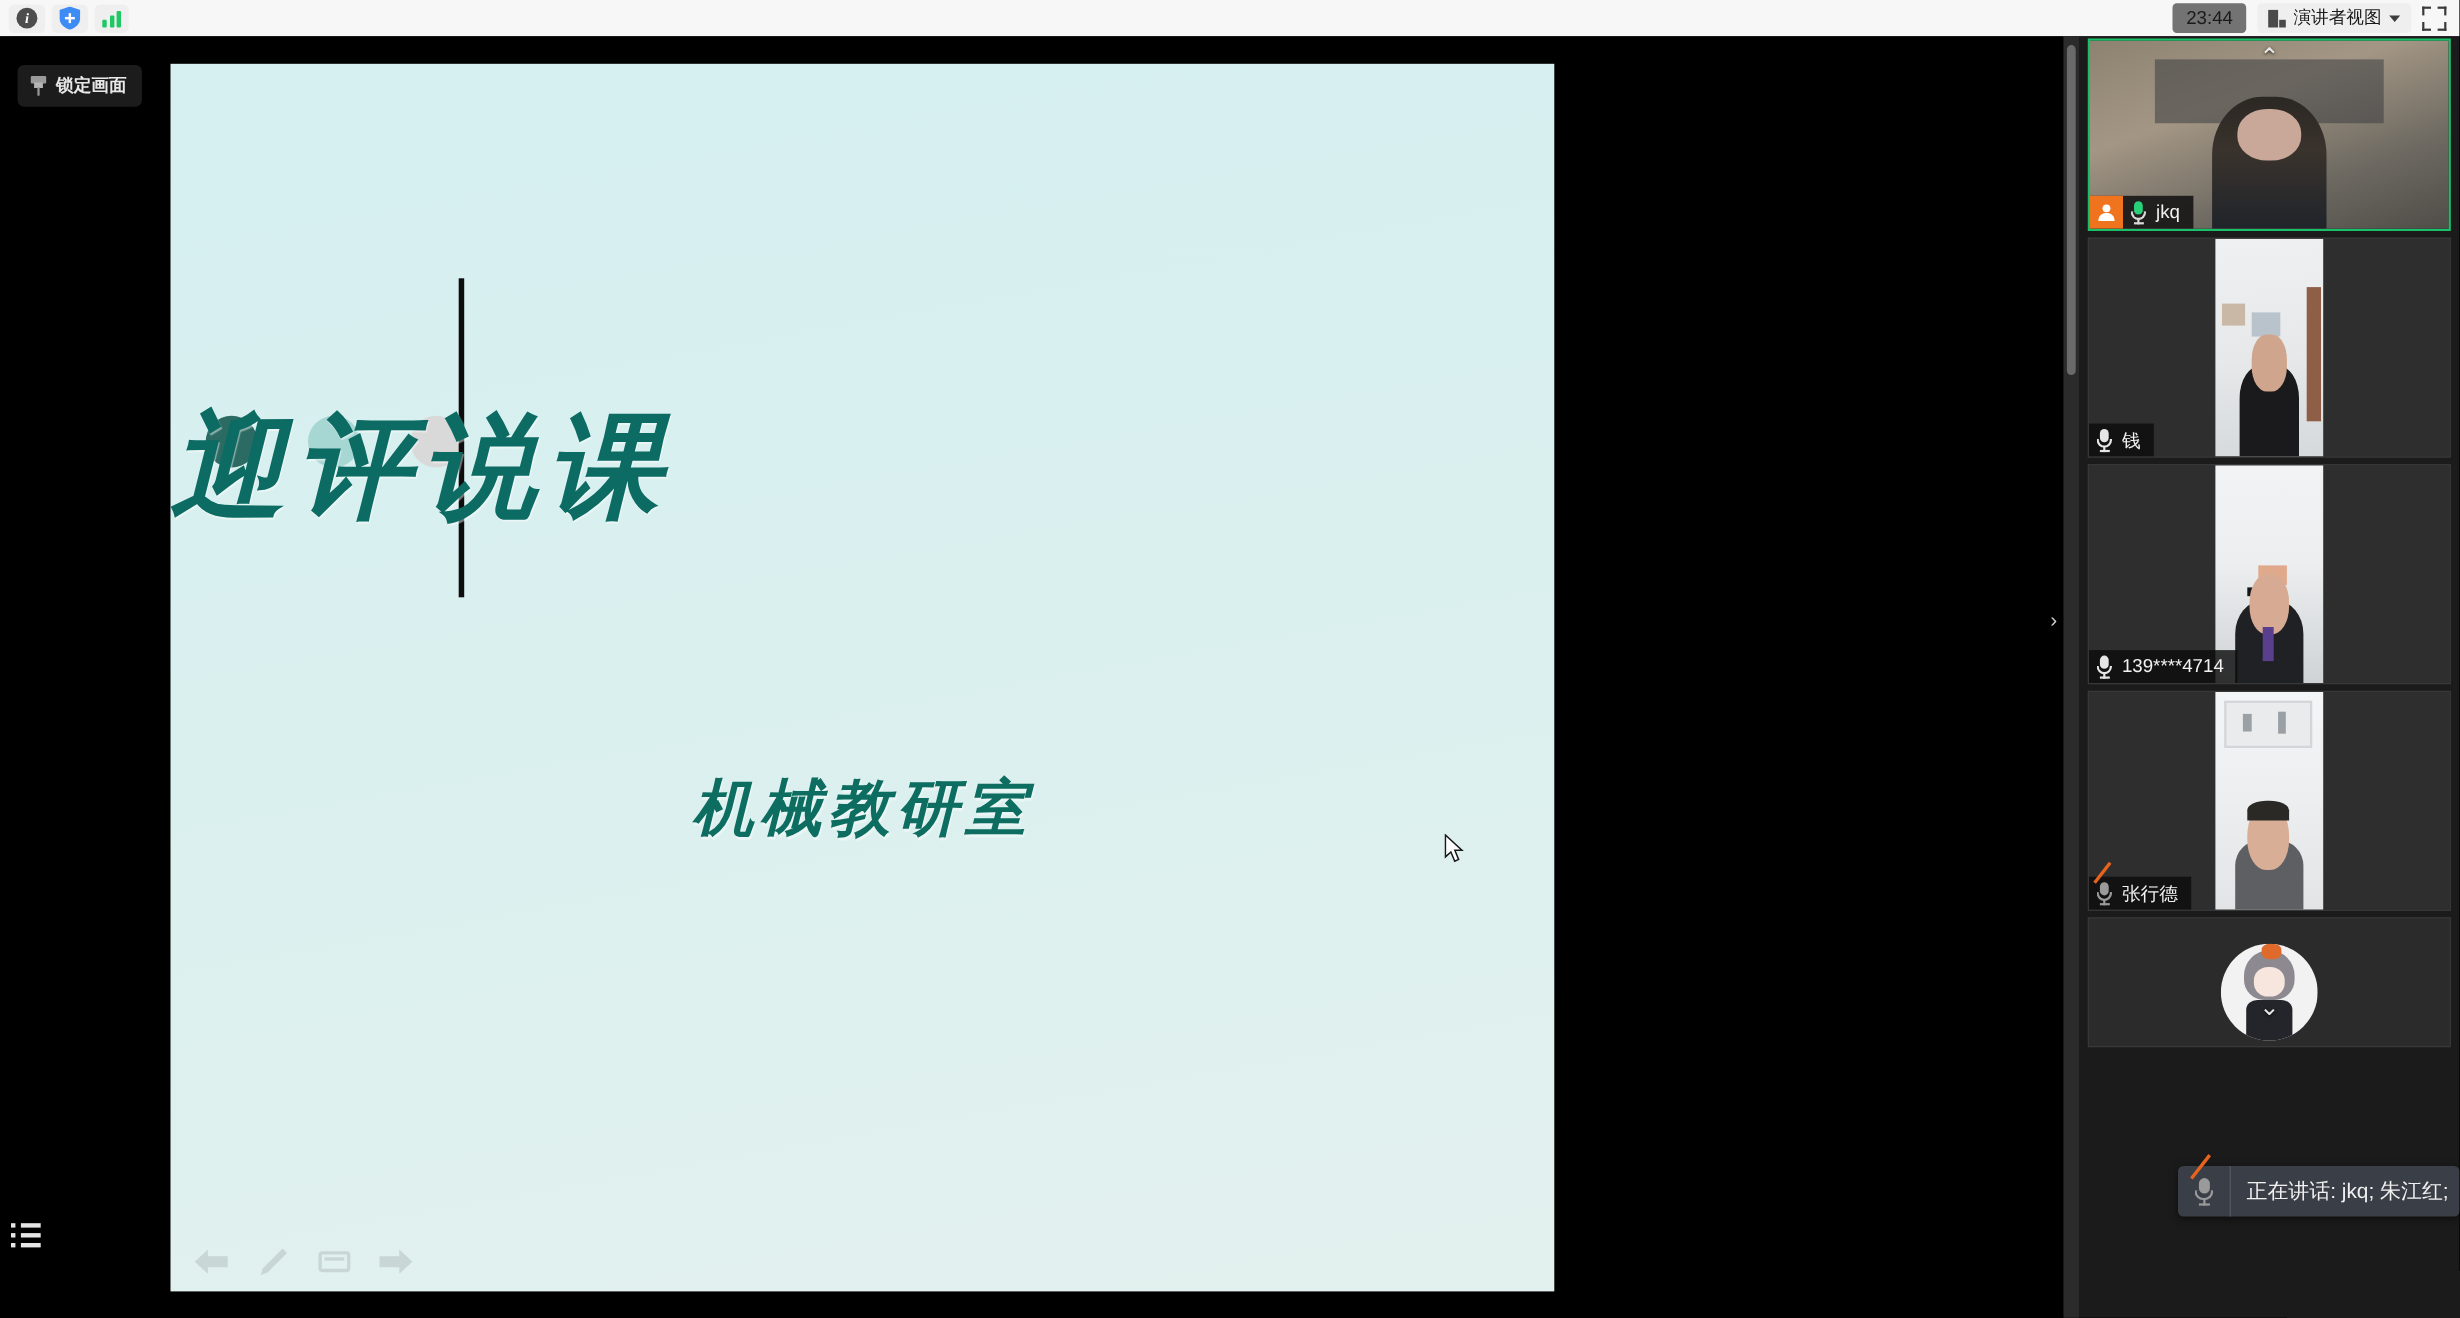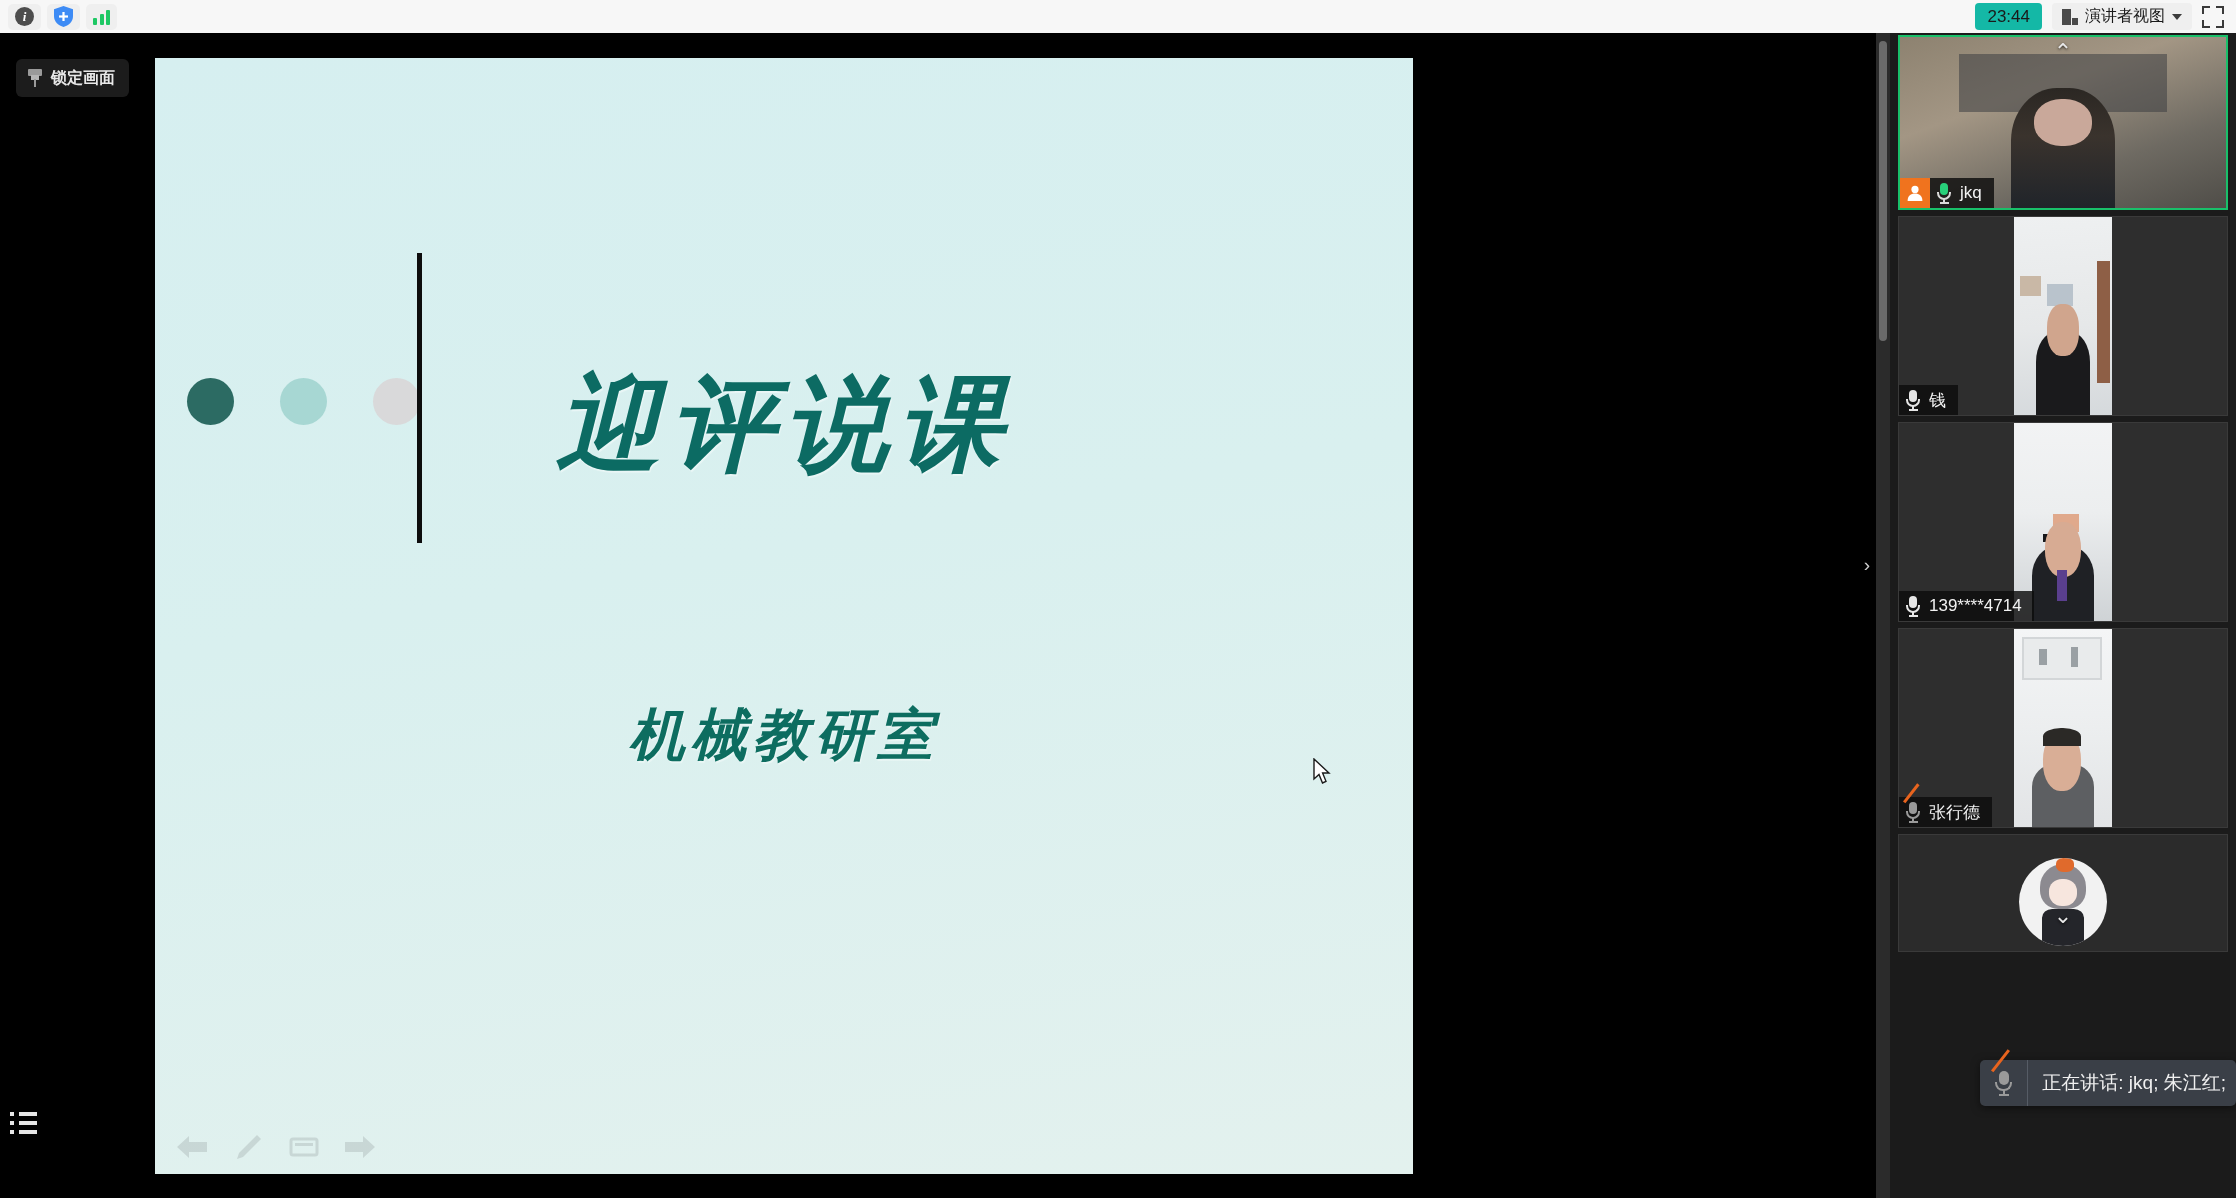--- a/index.html
+++ b/index.html
@@ -31,21 +31,21 @@
   }
   .icon-shield { width:19px; height:21px; position:relative; }
   .icon-shield svg { display:block; }
   .icon-signal { display:flex; align-items:flex-end; gap:2.5px; height:16px; }
   .icon-signal i { width:4px; background:#1ec864; border-radius:1px; display:block; }
   .icon-signal i:nth-child(1){ height:7px; }
   .icon-signal i:nth-child(2){ height:11px; }
   .icon-signal i:nth-child(3){ height:15px; }
 
   .clock {
-    background:#14b8a6; border-radius:4px; height:27px; line-height:27px;
+    background:#737373; border-radius:4px; height:27px; line-height:27px;
     padding:0 12px; font-size:17px; color:#1a1a1a;
   }
   .viewmode {
     background:#efefef; border-radius:4px; height:27px;
     display:flex; align-items:center; gap:7px; padding:0 10px; cursor:pointer;
   }
   .viewmode-label { font-size:16px; color:#1a1a1a; }
   .icon-layout { width:16px; height:16px; position:relative; }
   .icon-layout .b1 { position:absolute; left:0; top:0; width:9px; height:16px; background:#4a4a4a; }
   .icon-layout .b2 { position:absolute; right:0; bottom:0; width:6px; height:7px; background:#4a4a4a; }
@@ -87,21 +87,21 @@
   .slide {
     position:absolute; left:155px; top:25px; width:1258px; height:1116px;
     background:linear-gradient(170deg,#d6eff0 0%,#d9f0ef 45%,#e3f1ee 100%);
     overflow:hidden;
   }
   .deco-dots { position:absolute; left:32px; top:320px; display:flex; gap:46px; }
   .deco-dot { width:47px; height:47px; border-radius:50%; }
   .vline { position:absolute; left:262px; top:195px; width:5px; height:290px; background:#0d0d0d; }
 
   .slide-title {
-    position:absolute; left:0; right:0; top:298px; text-align:center;
+    position:absolute; left:0; right:0; top:298px; text-align:left;
     font-family:"Liberation Serif","DejaVu Serif",serif;
     font-size:104px; font-weight:bold; font-style:italic;
     color:#0c6b63; letter-spacing:10px;
     text-shadow:1px 2px 1px rgba(255,255,255,.45);
   }
   .slide-sub {
     position:absolute; left:0; right:0; text-align:center;
     font-family:"Liberation Serif","DejaVu Serif",serif;
     font-size:56px; font-weight:bold; font-style:italic;
     color:#0d6d60; letter-spacing:6px;

